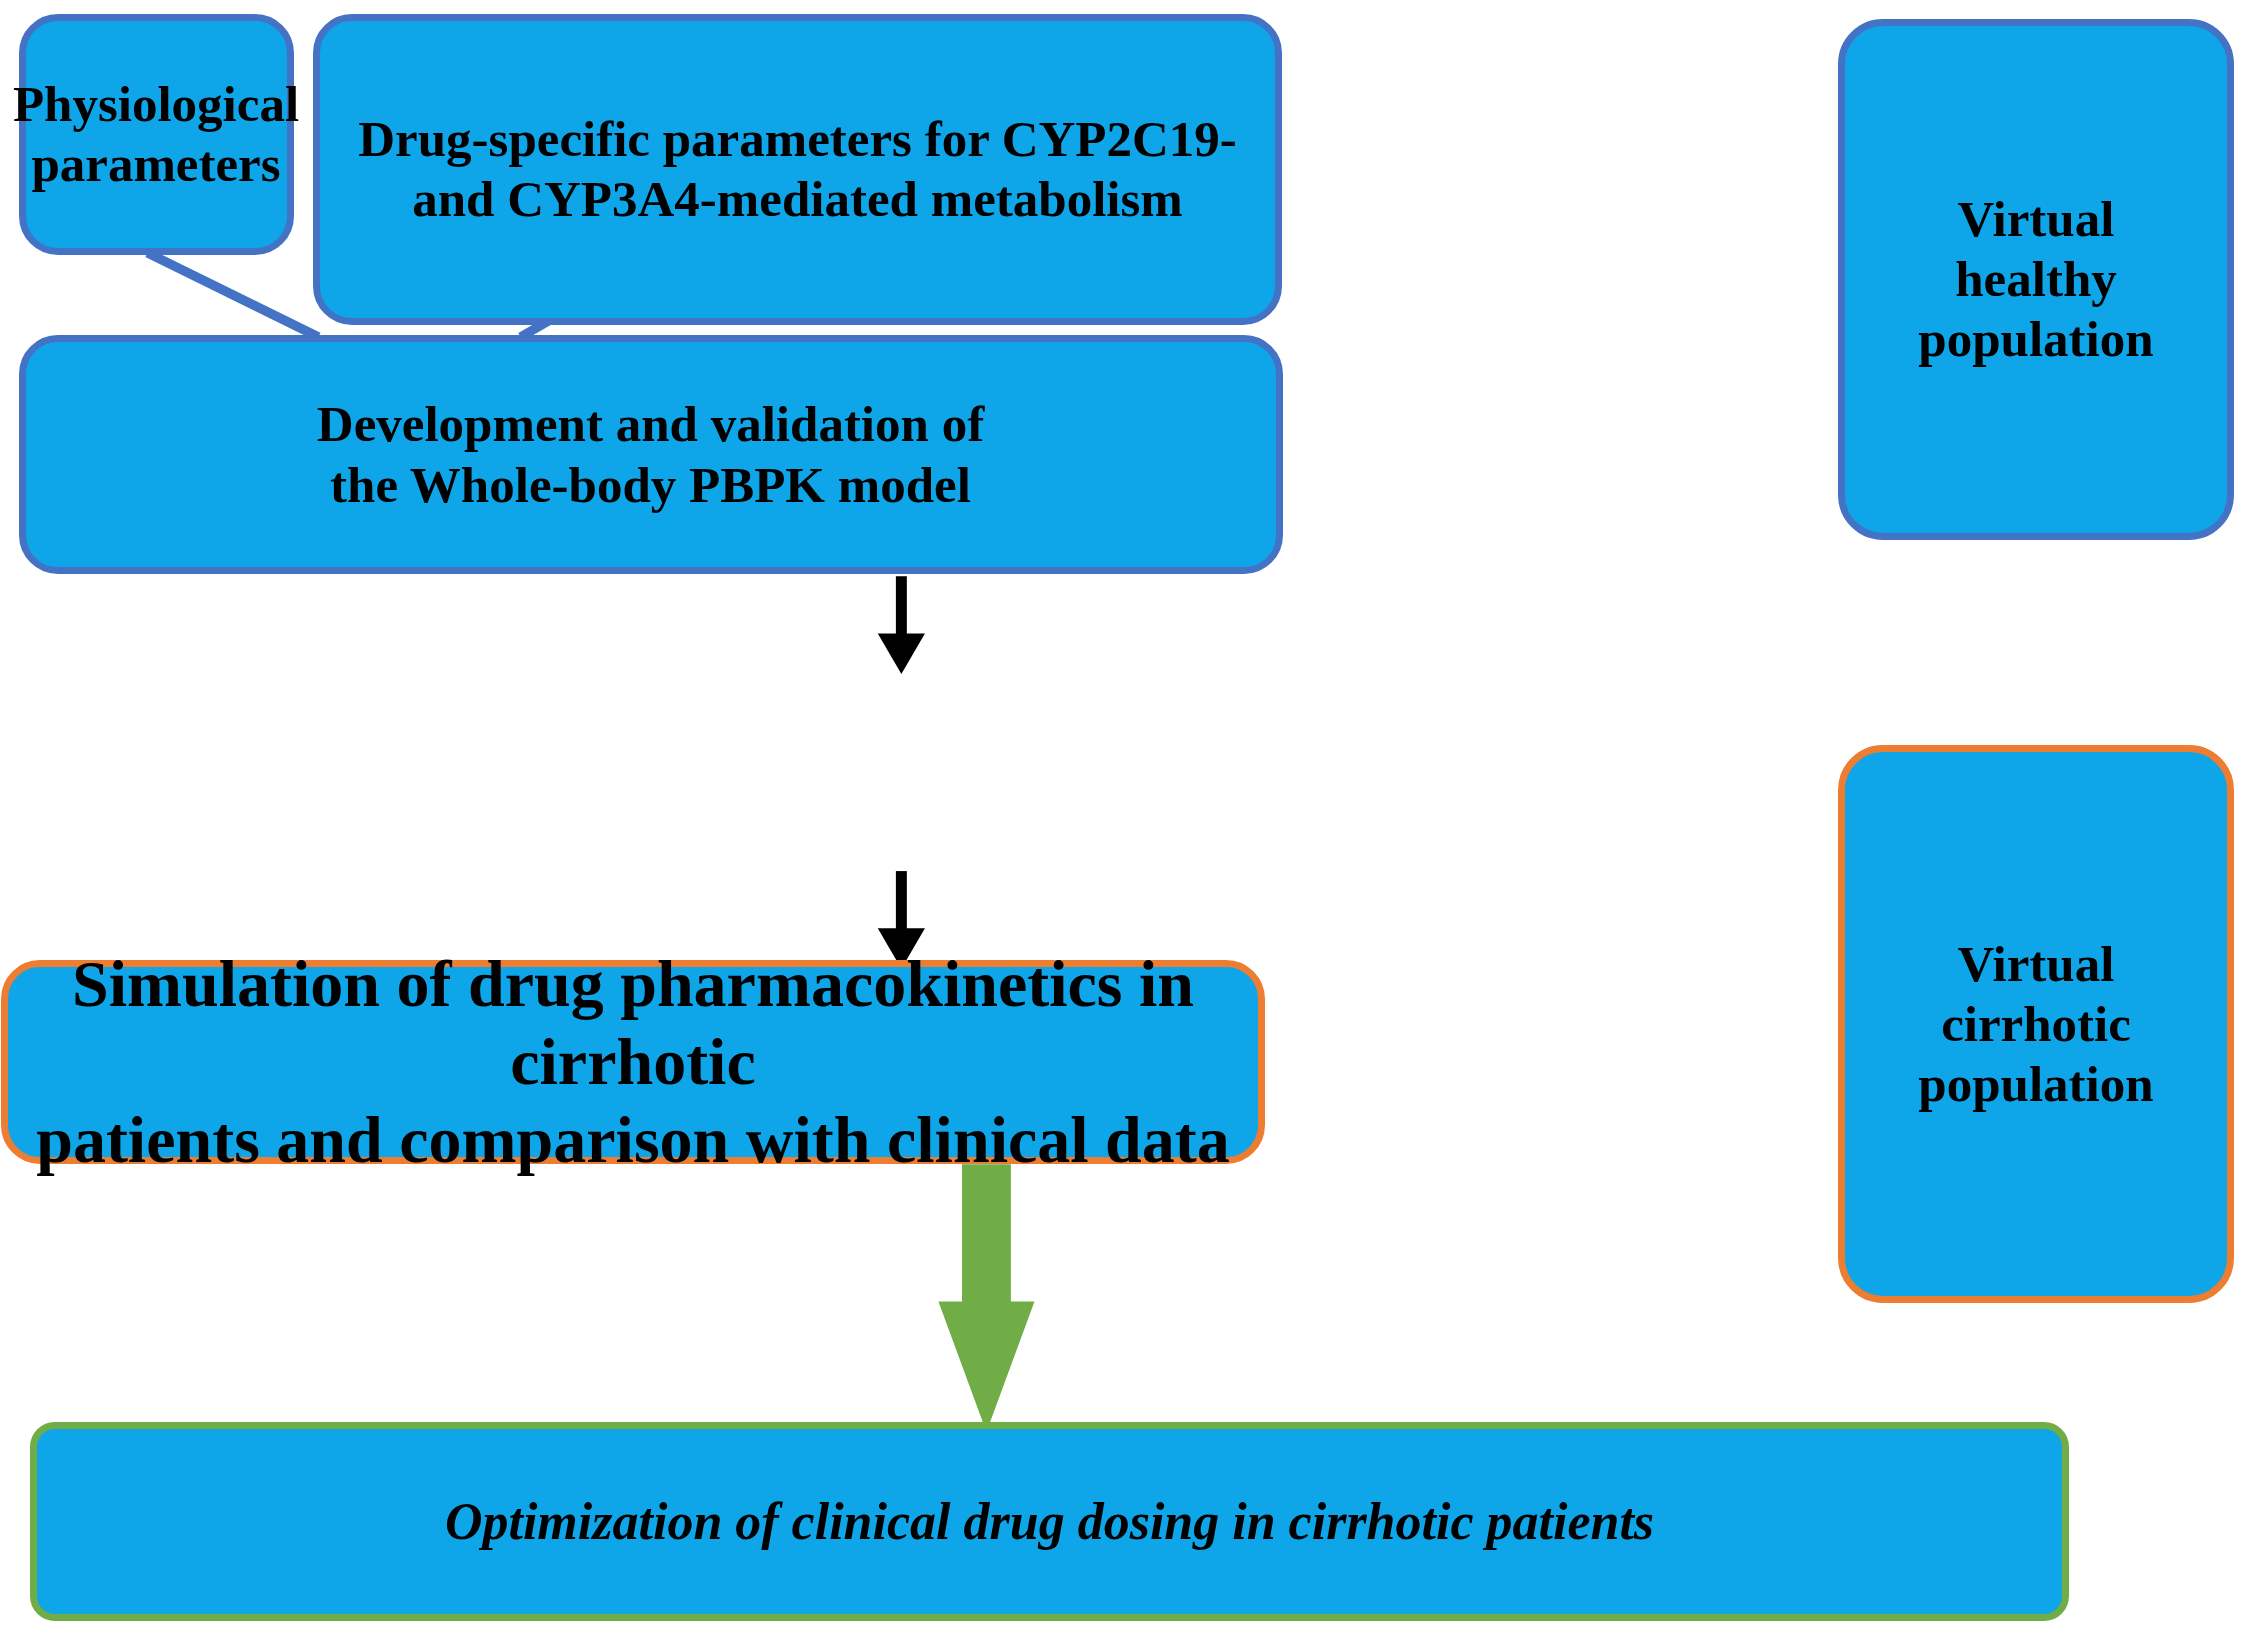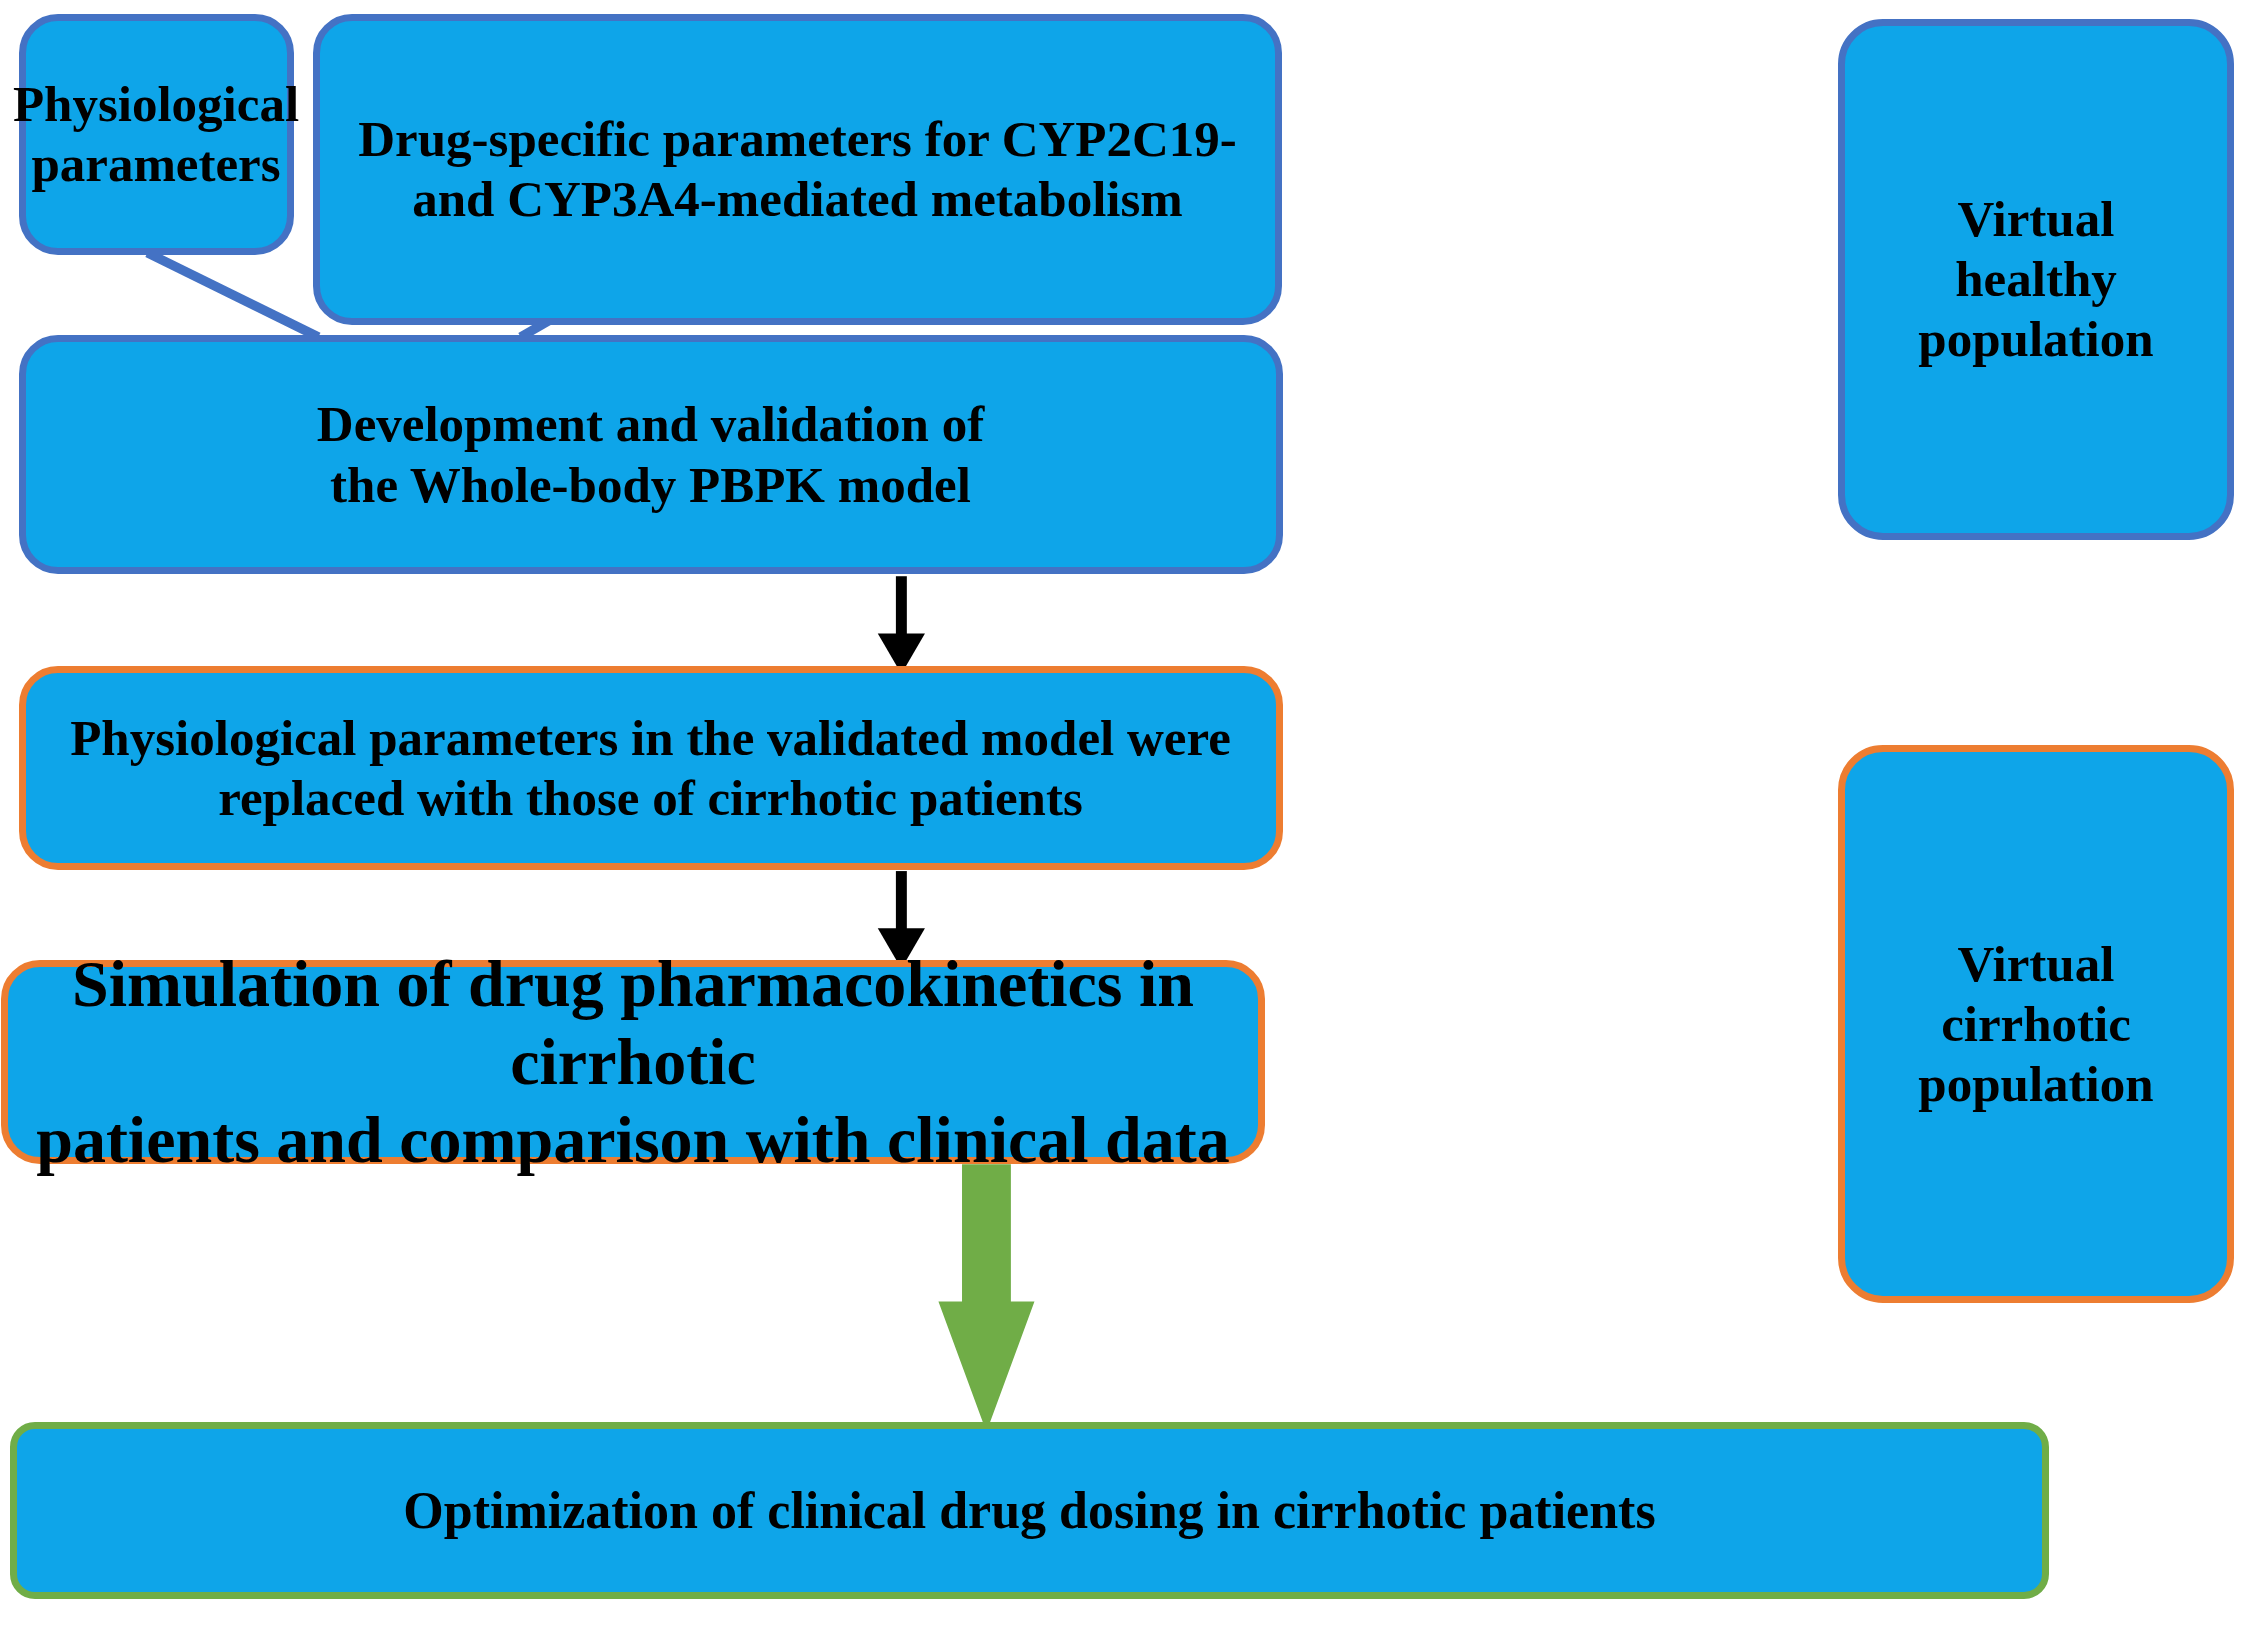--- a/index.html
+++ b/index.html
@@ -59,23 +59,24 @@
     left: 18.5px;  top: 666px; width: 1264px; height: 204px;
     border-radius: 39px;
     font-size: 51px;
   }
   #n-sim {
     left: 1px;  top: 960px; width: 1264px; height: 204px;
     border-radius: 39px;
     font-size: 66px;
   }
   #n-opt {
-    left: 10px;  top: 1422px; width: 2039px; height: 177px;
+    left: 30px;  top: 1422px; width: 2039px; height: 199px;
     border-radius: 25px;
     font-size: 52px;
+    font-style: italic;
   }
   #n-healthy {
     left: 1838px; top: 18.5px;  width: 396px; height: 521px;
     border-radius: 45px;
     font-size: 51px;
   }
   #n-cirrhotic {
     left: 1838px; top: 745px; width: 396px; height: 558px;
     border-radius: 45px;
     font-size: 51px;
@@ -124,24 +125,20 @@
   <div class="node blue" id="n-drug">
     <span class="label">Drug-specific parameters for CYP2C19-
 and CYP3A4-mediated metabolism</span>
   </div>
 
   <div class="node blue" id="n-dev">
     <span class="label">Development and validation of
 the Whole-body PBPK model</span>
   </div>
 
-  <div class="node orange" id="n-replace">
-    <span class="label">Physiological parameters in the validated model were
-replaced with those of cirrhotic patients</span>
-  </div>
 
   <div class="node orange" id="n-sim">
     <span class="label">Simulation of drug pharmacokinetics in cirrhotic
 patients and comparison with clinical data</span>
   </div>
 
   <div class="node green" id="n-opt">
     <span class="label">Optimization of clinical drug dosing in cirrhotic patients</span>
   </div>
 

